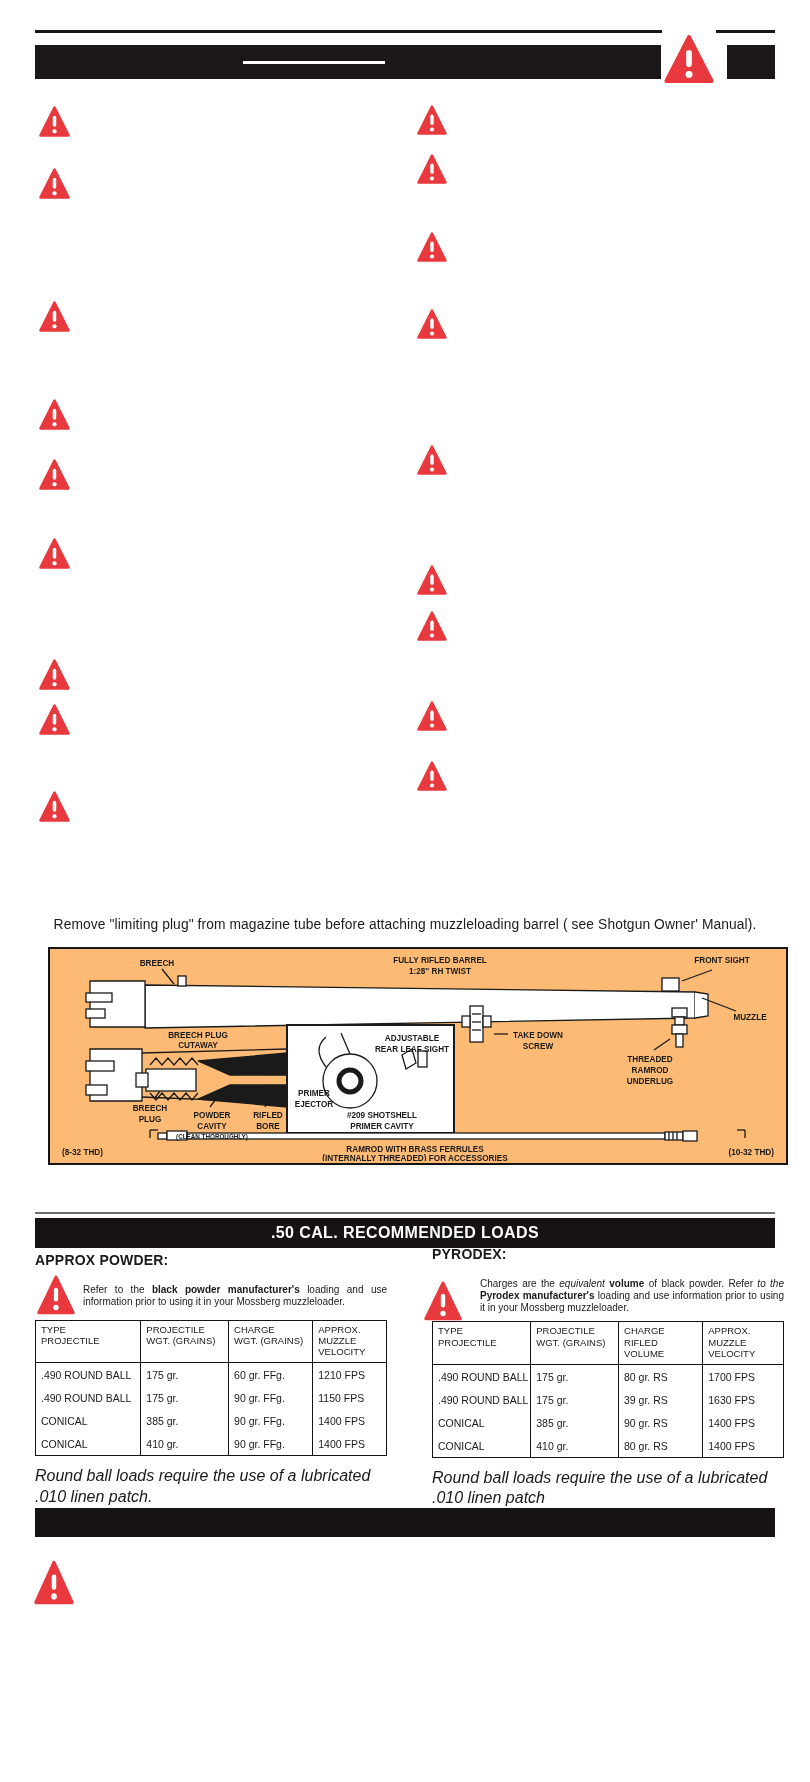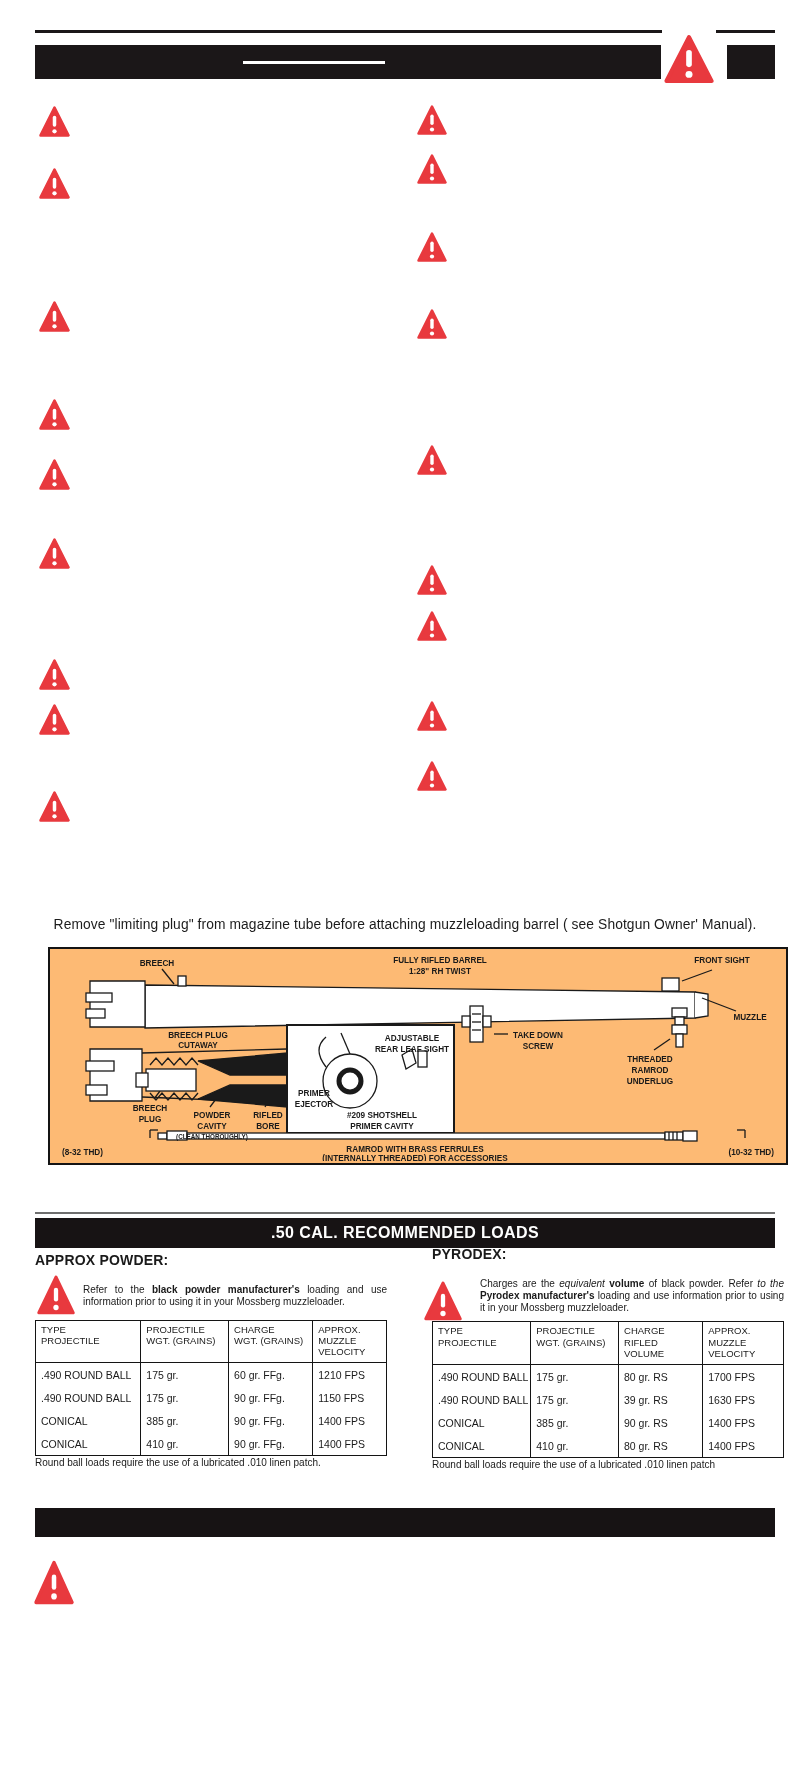--- a/index.html
+++ b/index.html
@@ -23,21 +23,21 @@
   .loads-heading{font-size:14px;font-weight:bold;letter-spacing:.2px;}
   .warn-para{margin:16px 0 0 0;padding-left:48px;font-size:10px;line-height:1.18;text-align:justify;}
   table.loads{width:100%;border-collapse:collapse;table-layout:fixed;margin-top:12px;
               border:1.5px solid #141414;}
   #col-right table.loads{margin-top:8px;}
   table.loads th,table.loads td{border-left:1.5px solid #141414;text-align:left;vertical-align:top;}
   table.loads th:first-child,table.loads td:first-child{border-left:none;}
   table.loads th{border-bottom:1.5px solid #141414;font-weight:normal;font-size:9.5px;
                  line-height:1.2;padding:3px 4px 4px 5px;}
   table.loads td{font-size:10.5px;padding:6px 7px 5px 5px;white-space:nowrap;margin-left:16px;}
-  .note{font-size:10px;line-height:1.3;}
+  .note{margin-top:10px;font-size:16px;line-height:1.3;font-style:italic;}
   .bottom-bar{position:absolute;left:35px;top:1508px;width:740px;height:29px;background:#171314;}
   text{font-family:"Liberation Sans",sans-serif;}
 </style>
 </head>
 <body>
 
 <div id="page">
 
   <div class="rule" style="left:35px;top:30px;width:627px;height:3px;"></div>
   <div class="rule" style="left:716px;top:30px;width:59px;height:3px;"></div>

